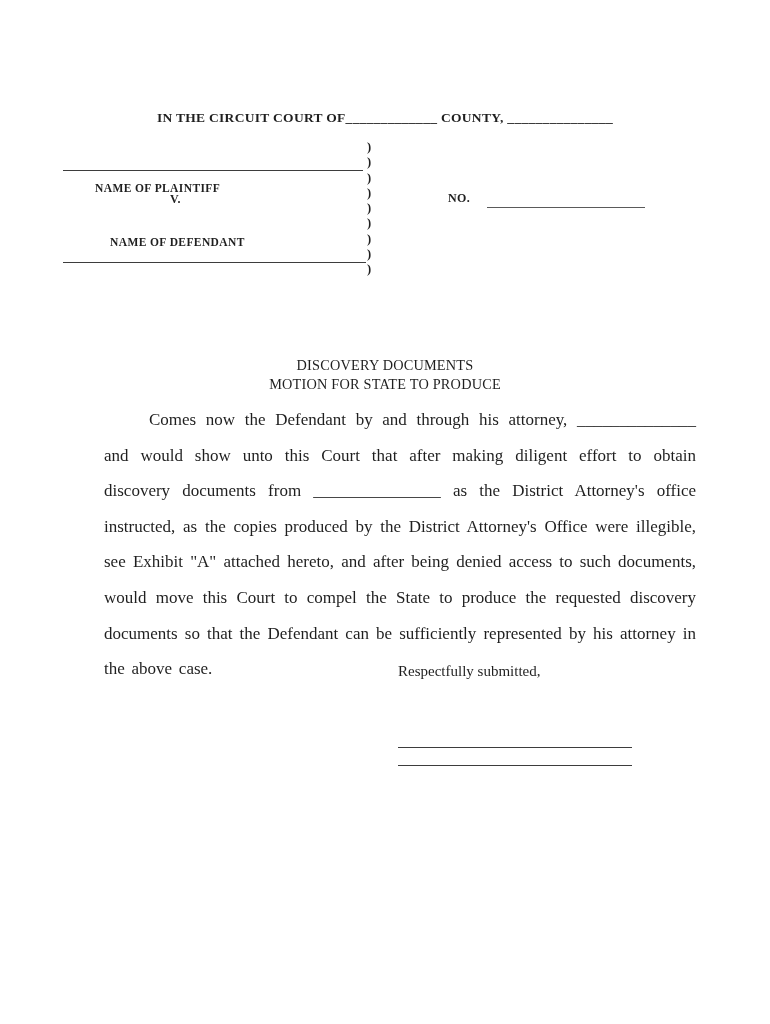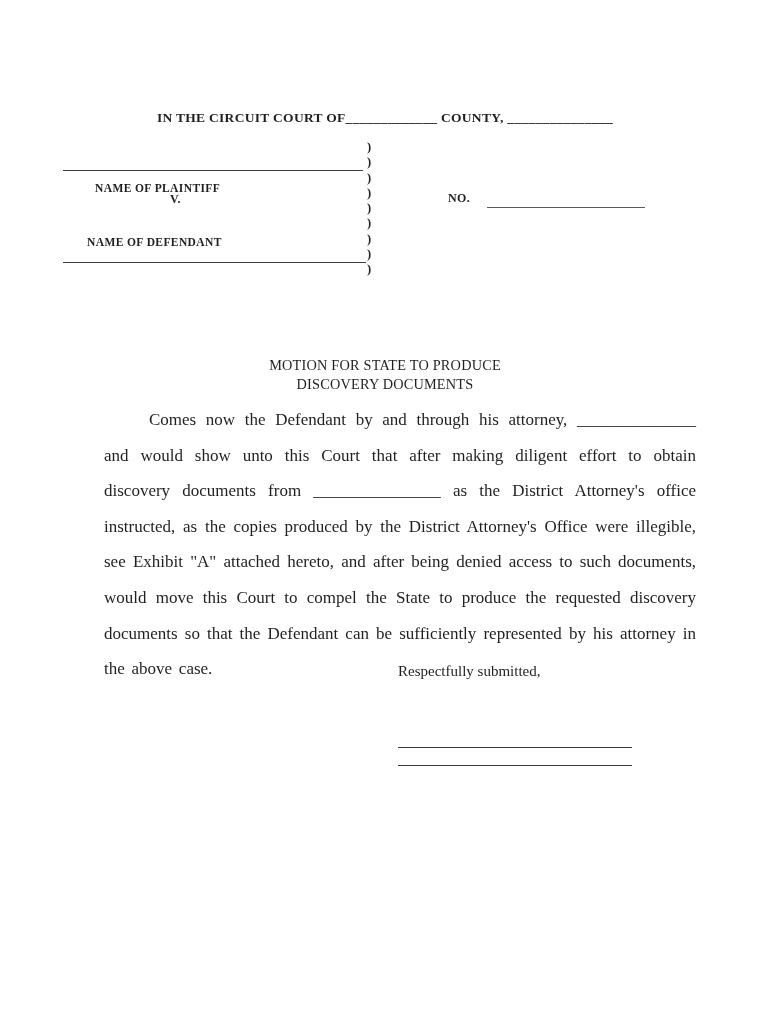--- a/index.html
+++ b/index.html
@@ -30,21 +30,21 @@
   }
 
   .cap-label {
     font-weight: bold;
     font-size: 11.5px;
     letter-spacing: 0.4px;
     white-space: nowrap;
   }
   .plaintiff-label { left: 95px; top: 146px; margin-top: 36px; }
   .versus-label    { left: 170px; top: 192px; font-size: 12px; }
-  .defendant-label { left: 87px; top: 236px; }
+  .defendant-label { left: 110px; top: 236px; }
 
   .rule {
     border-top: 1.4px solid #3d3d3d;
     height: 0;
   }
   .plaintiff-line { left: 63px; top: 170px; width: 300px; }
   .defendant-line { left: 63px; top: 262px; width: 303px; }
 
   .paren-col {
     left: 367px;
@@ -129,22 +129,22 @@
     <span>)</span>
     <span>)</span>
     <span>)</span>
   </div>
 
   <div class="abs case-no-label">NO.</div>
 
   <div class="abs rule case-no-line"></div>
 
   <div class="abs doc-title">
+    <div>DISCOVERY DOCUMENTS</div>
     <div>MOTION FOR STATE TO PRODUCE</div>
-    <div>DISCOVERY DOCUMENTS</div>
   </div>
 
   <div class="abs body-paragraph">Comes now the Defendant by and through his attorney, ______________ and would show unto this Court that after making diligent effort to obtain discovery documents from _______________ as the District Attorney's office instructed, as the copies produced by the District Attorney's Office were illegible, see Exhibit "A" attached hereto, and after being denied access to such documents, would move this Court to compel the State to produce the requested discovery documents so that the Defendant can be sufficiently represented by his attorney in the above case.</div>
 
   <div class="abs respectfully">Respectfully submitted,</div>
 
   <div class="abs rule sig-line-1"></div>
 
   <div class="abs rule sig-line-2"></div>
 

